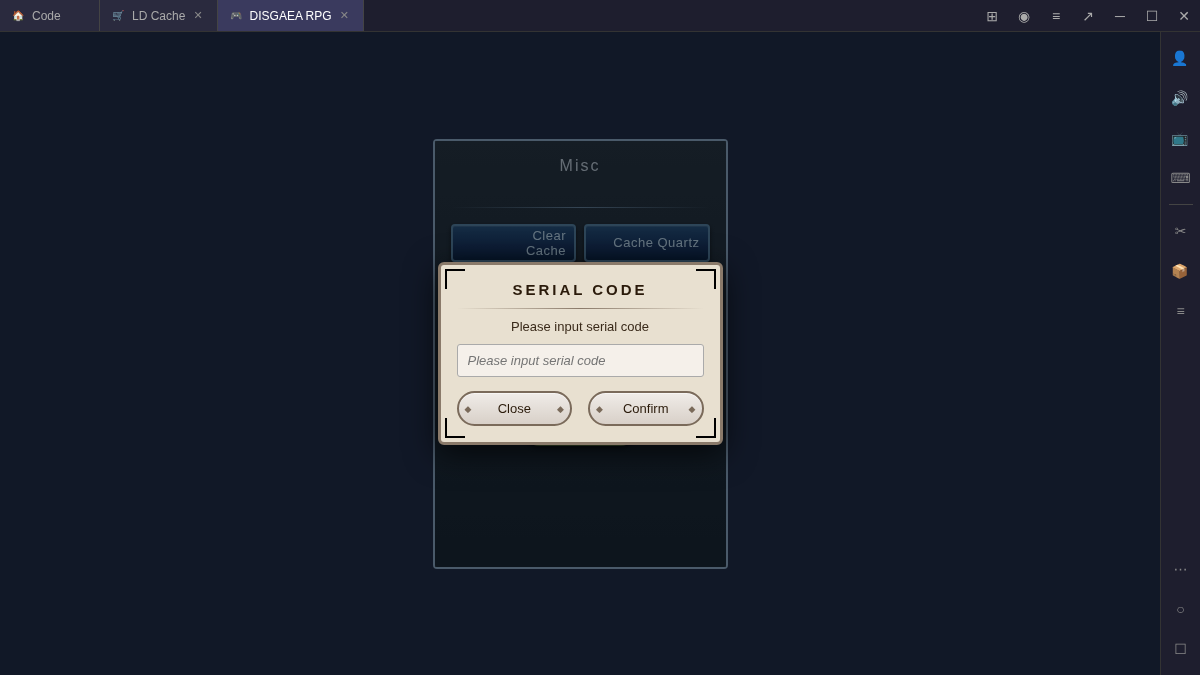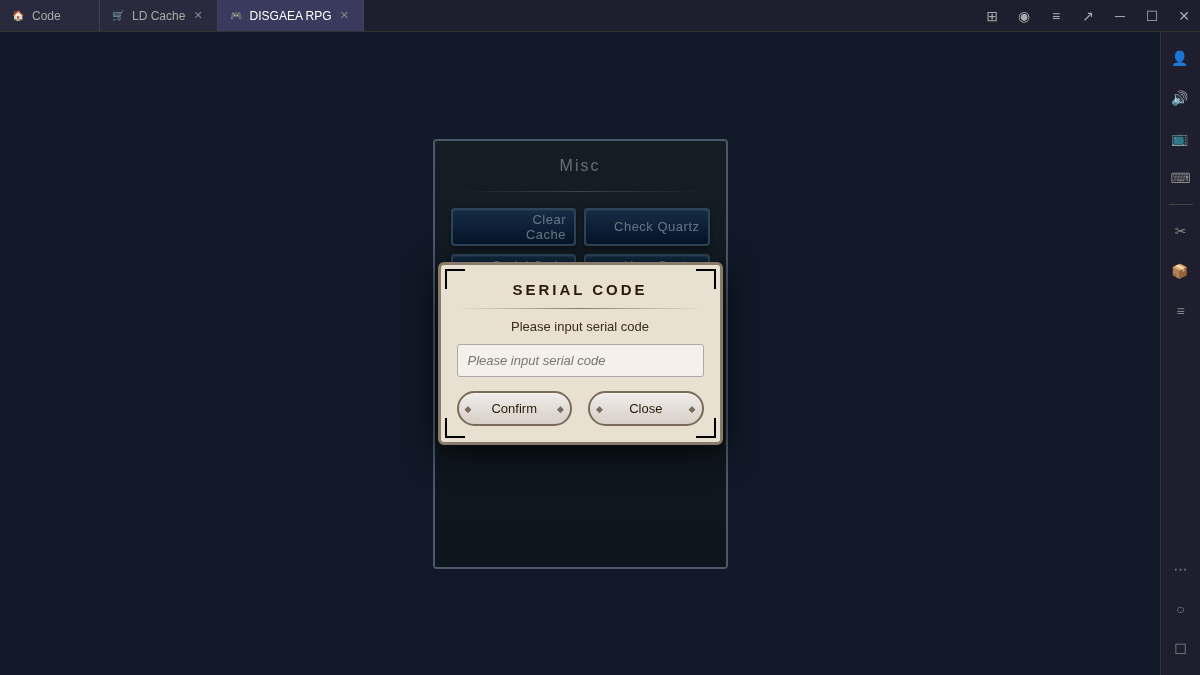--- a/index.html
+++ b/index.html
@@ -111,21 +111,21 @@
       flex-direction: column;
       align-items: center;
       gap: 12px;
     }
 
     .misc-panel-header {
       font-size: 16px;
       color: #c8d8e8;
       letter-spacing: 2px;
       text-align: center;
-      margin-bottom: 4px;
+      margin-bottom: 20px;
     }
 
     .misc-divider {
       width: 100%;
       height: 1px;
       background: linear-gradient(90deg, transparent, #6a8aa8, transparent);
       margin-bottom: 4px;
     }
 
     .misc-buttons-grid {
@@ -343,38 +343,38 @@
 <div class="main-area">
 
   <div class="game-area">
     <div class="game-bg">
 
       <div class="misc-panel">
         <div class="misc-panel-header">Misc</div>
         <div class="misc-divider"></div>
         <div class="misc-buttons-grid">
           <button class="game-btn">Clear<br>Cache</button>
-          <button class="game-btn">Check Quartz</button>
+          <button class="game-btn">Cache Quartz</button>
           <button class="game-btn">Serial Code</button>
           <button class="game-btn">User Center</button>
         </div>
 
         <div class="modal-overlay">
           <div class="modal-dialog">
             <div class="modal-corner tl"></div>
             <div class="modal-corner tr"></div>
             <div class="modal-corner bl"></div>
             <div class="modal-corner br"></div>
             <div class="modal-title">Serial Code</div>
             <div class="modal-divider"></div>
             <div class="modal-subtitle">Please input serial code</div>
             <input class="modal-input" type="text" placeholder="Please input serial code" style="">
             <div class="modal-buttons">
+              <button class="modal-btn">Close</button>
               <button class="modal-btn">Confirm</button>
-              <button class="modal-btn">Close</button>
             </div>
           </div>
         </div>
 
         <div style="margin-top: 60px;"></div>
         <div class="misc-divider"></div>
         <div class="back-btn-container">
           <button class="back-btn">Back</button>
         </div>
       </div>

